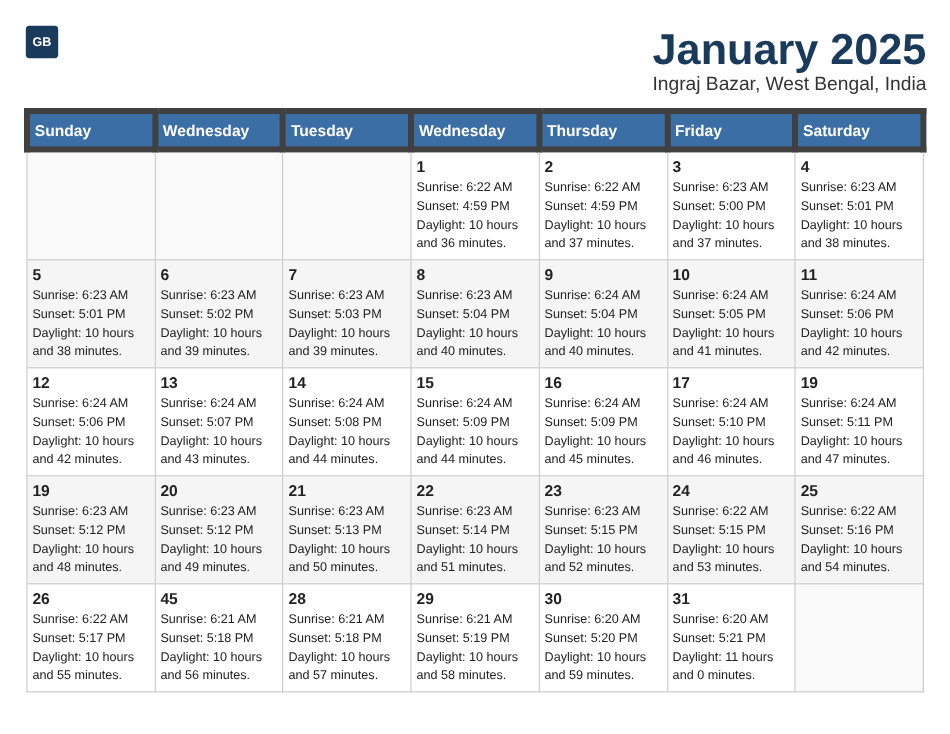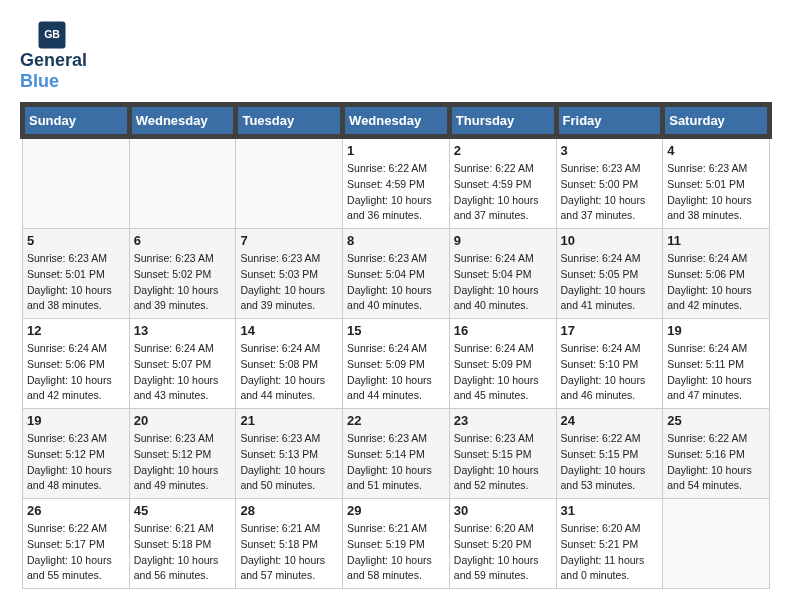--- a/index.html
+++ b/index.html
@@ -12,21 +12,20 @@
     }
     .header {
       display: flex;
       justify-content: space-between;
       align-items: flex-start;
       margin-bottom: 10px;
     }
     .logo {
       display: flex;
       align-items: center;
-      flex-direction: column;
     }
     .logo-icon {
       width: 30px;
       height: 30px;
       margin-right: 4px;
     }
     .title-block {
       text-align: right;
     }
     .month-title {
@@ -85,24 +84,24 @@
   </style>
 </head>
 <body>
 
 <div class="header">
   <div class="logo">
     <svg class="logo-icon" viewBox="0 0 40 40">
       <rect x="2" y="2" width="36" height="36" rx="4" fill="#1a3a5c"></rect>
       <text x="20" y="24" text-anchor="middle" fill="white" font-size="14" font-weight="bold" font-family="Arial">GB</text>
     </svg>
-    <div>
-      <div style="font-size:18px;font-weight:bold;color:#1a3a5c;">General</div>
-      <div style="font-size:18px;font-weight:bold;color:#4a90d9;">Blue</div>
-    </div>
+  </div>
+  <div class="title-block">
+    <div class="month-title">January 2025</div>
+    <div class="subtitle">Ingraj Bazar, West Bengal, India</div>
   </div>
 </div>
 
 <table>
   <thead>
     <tr>
     <th>Sunday</th>
         <th>Wednesday</th>
         <th>Tuesday</th>
         <th>Wednesday</th>

